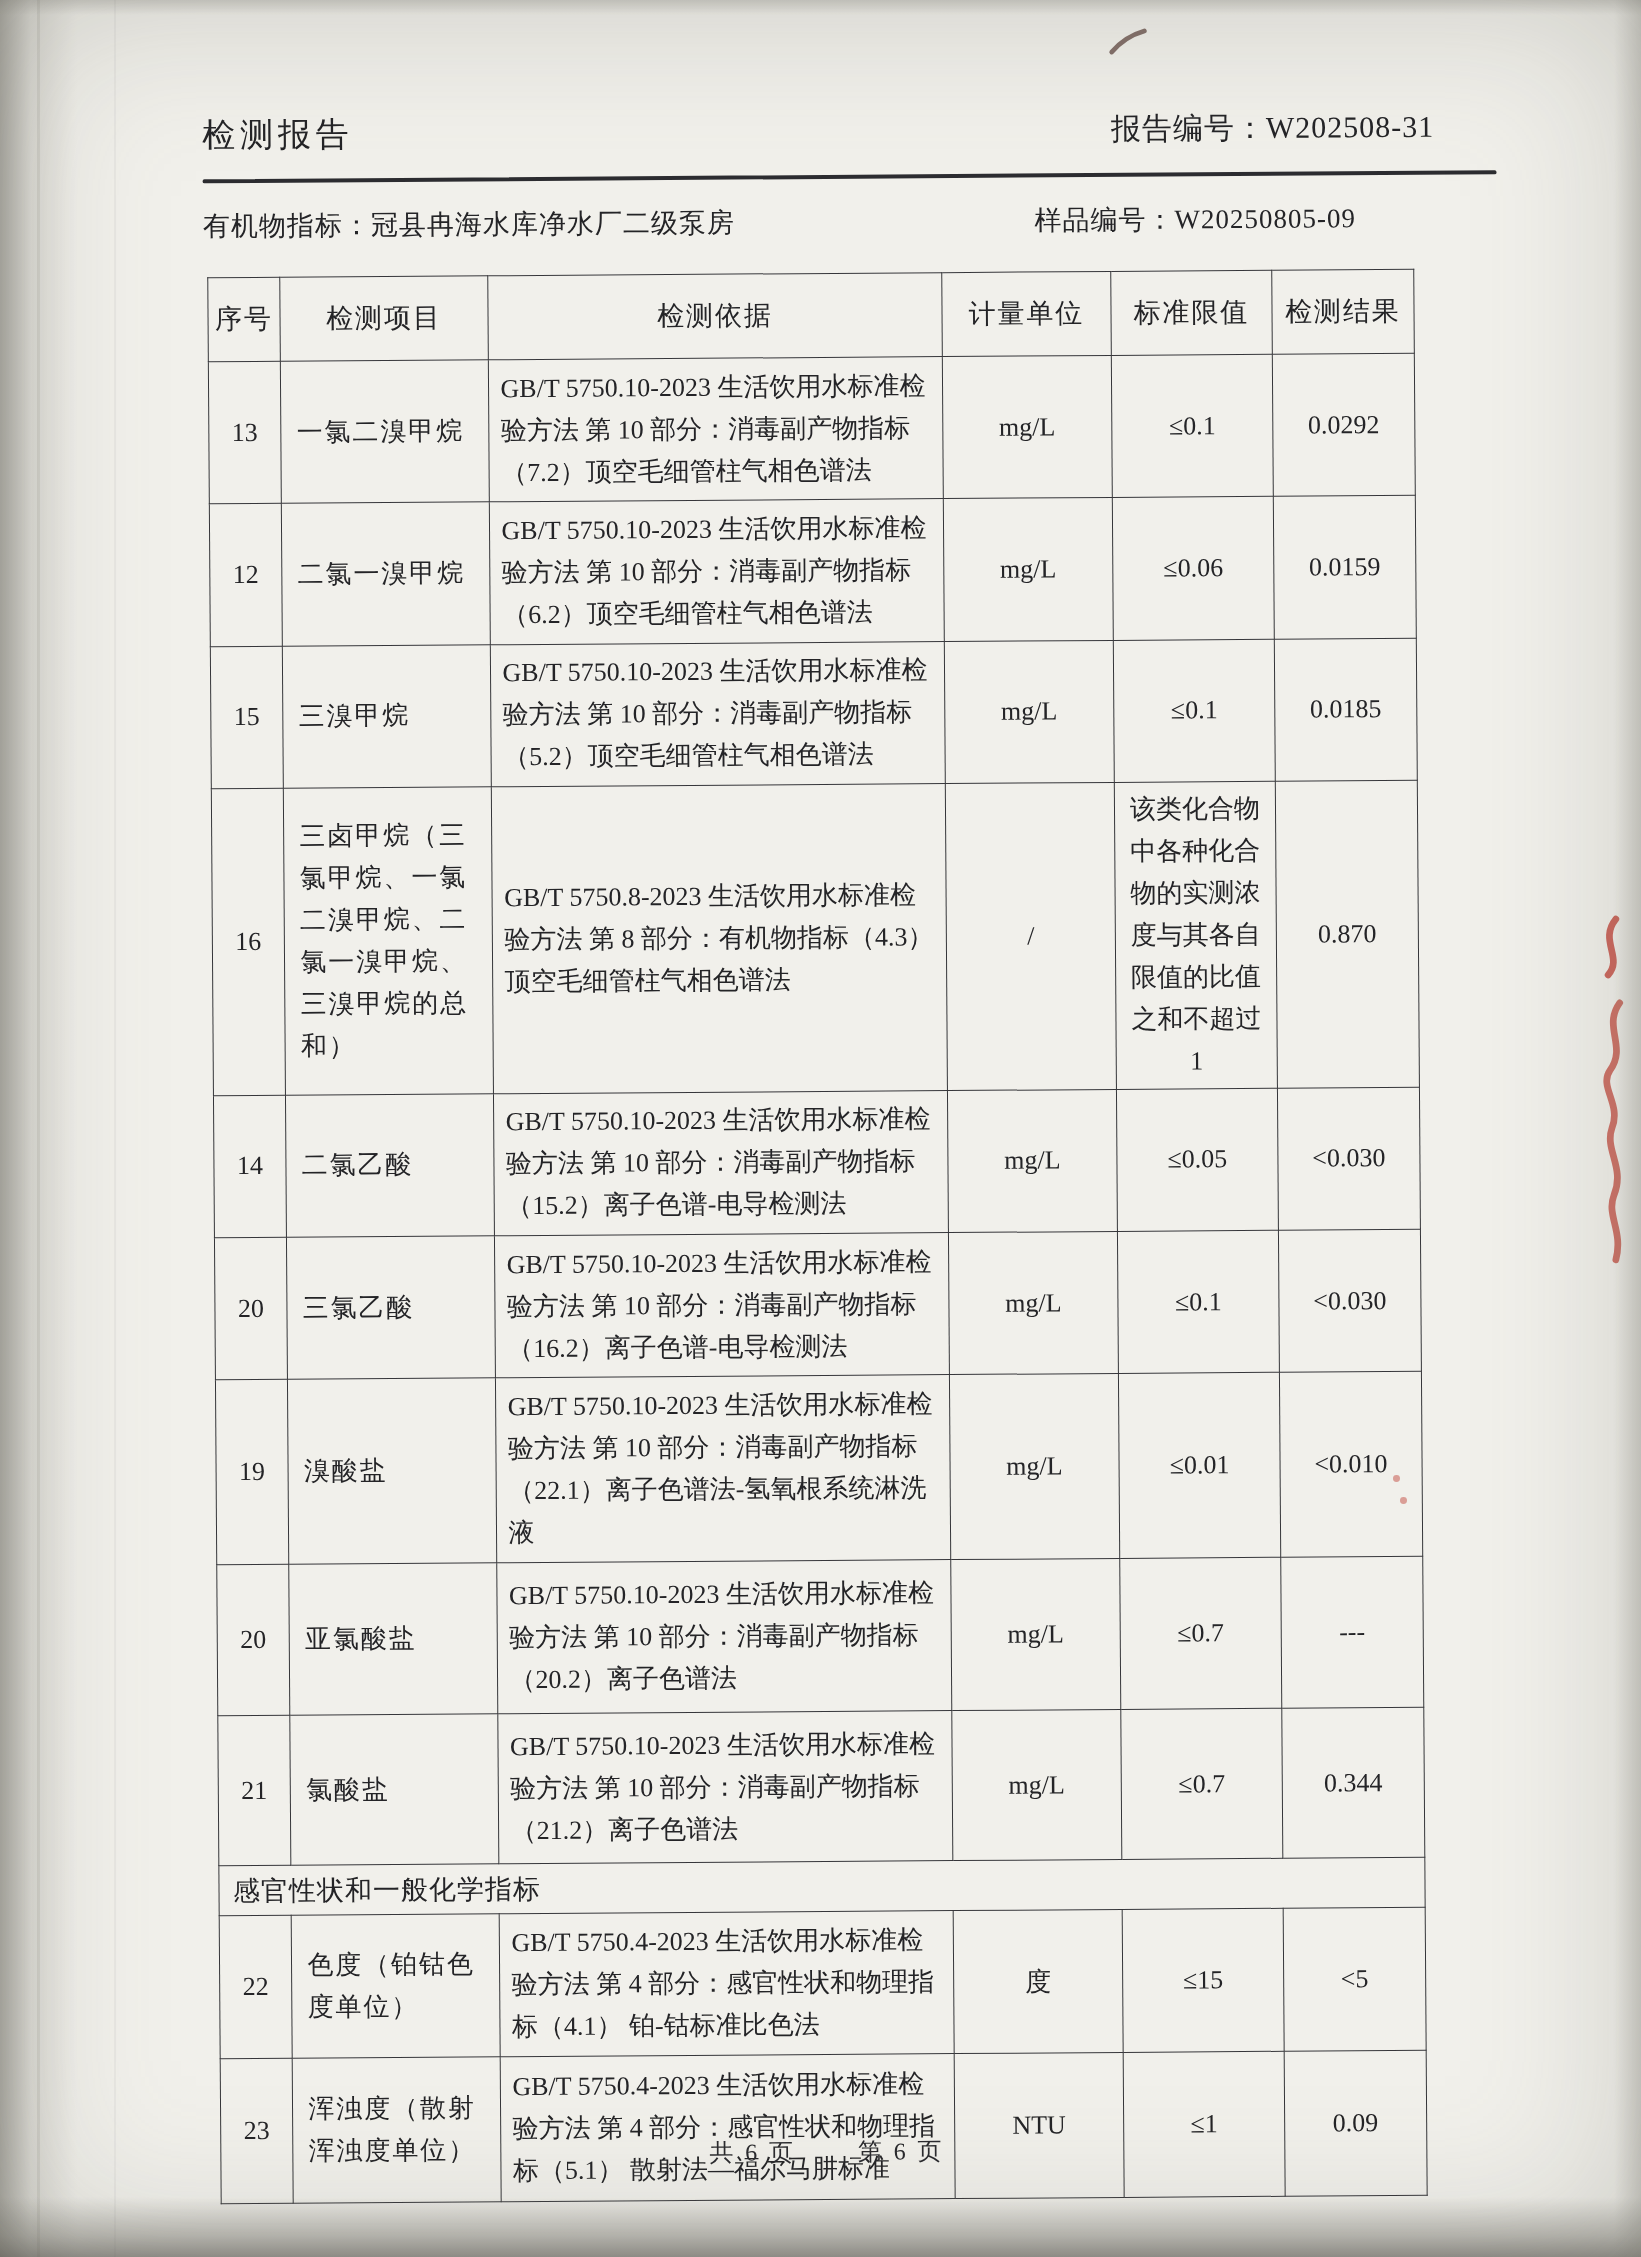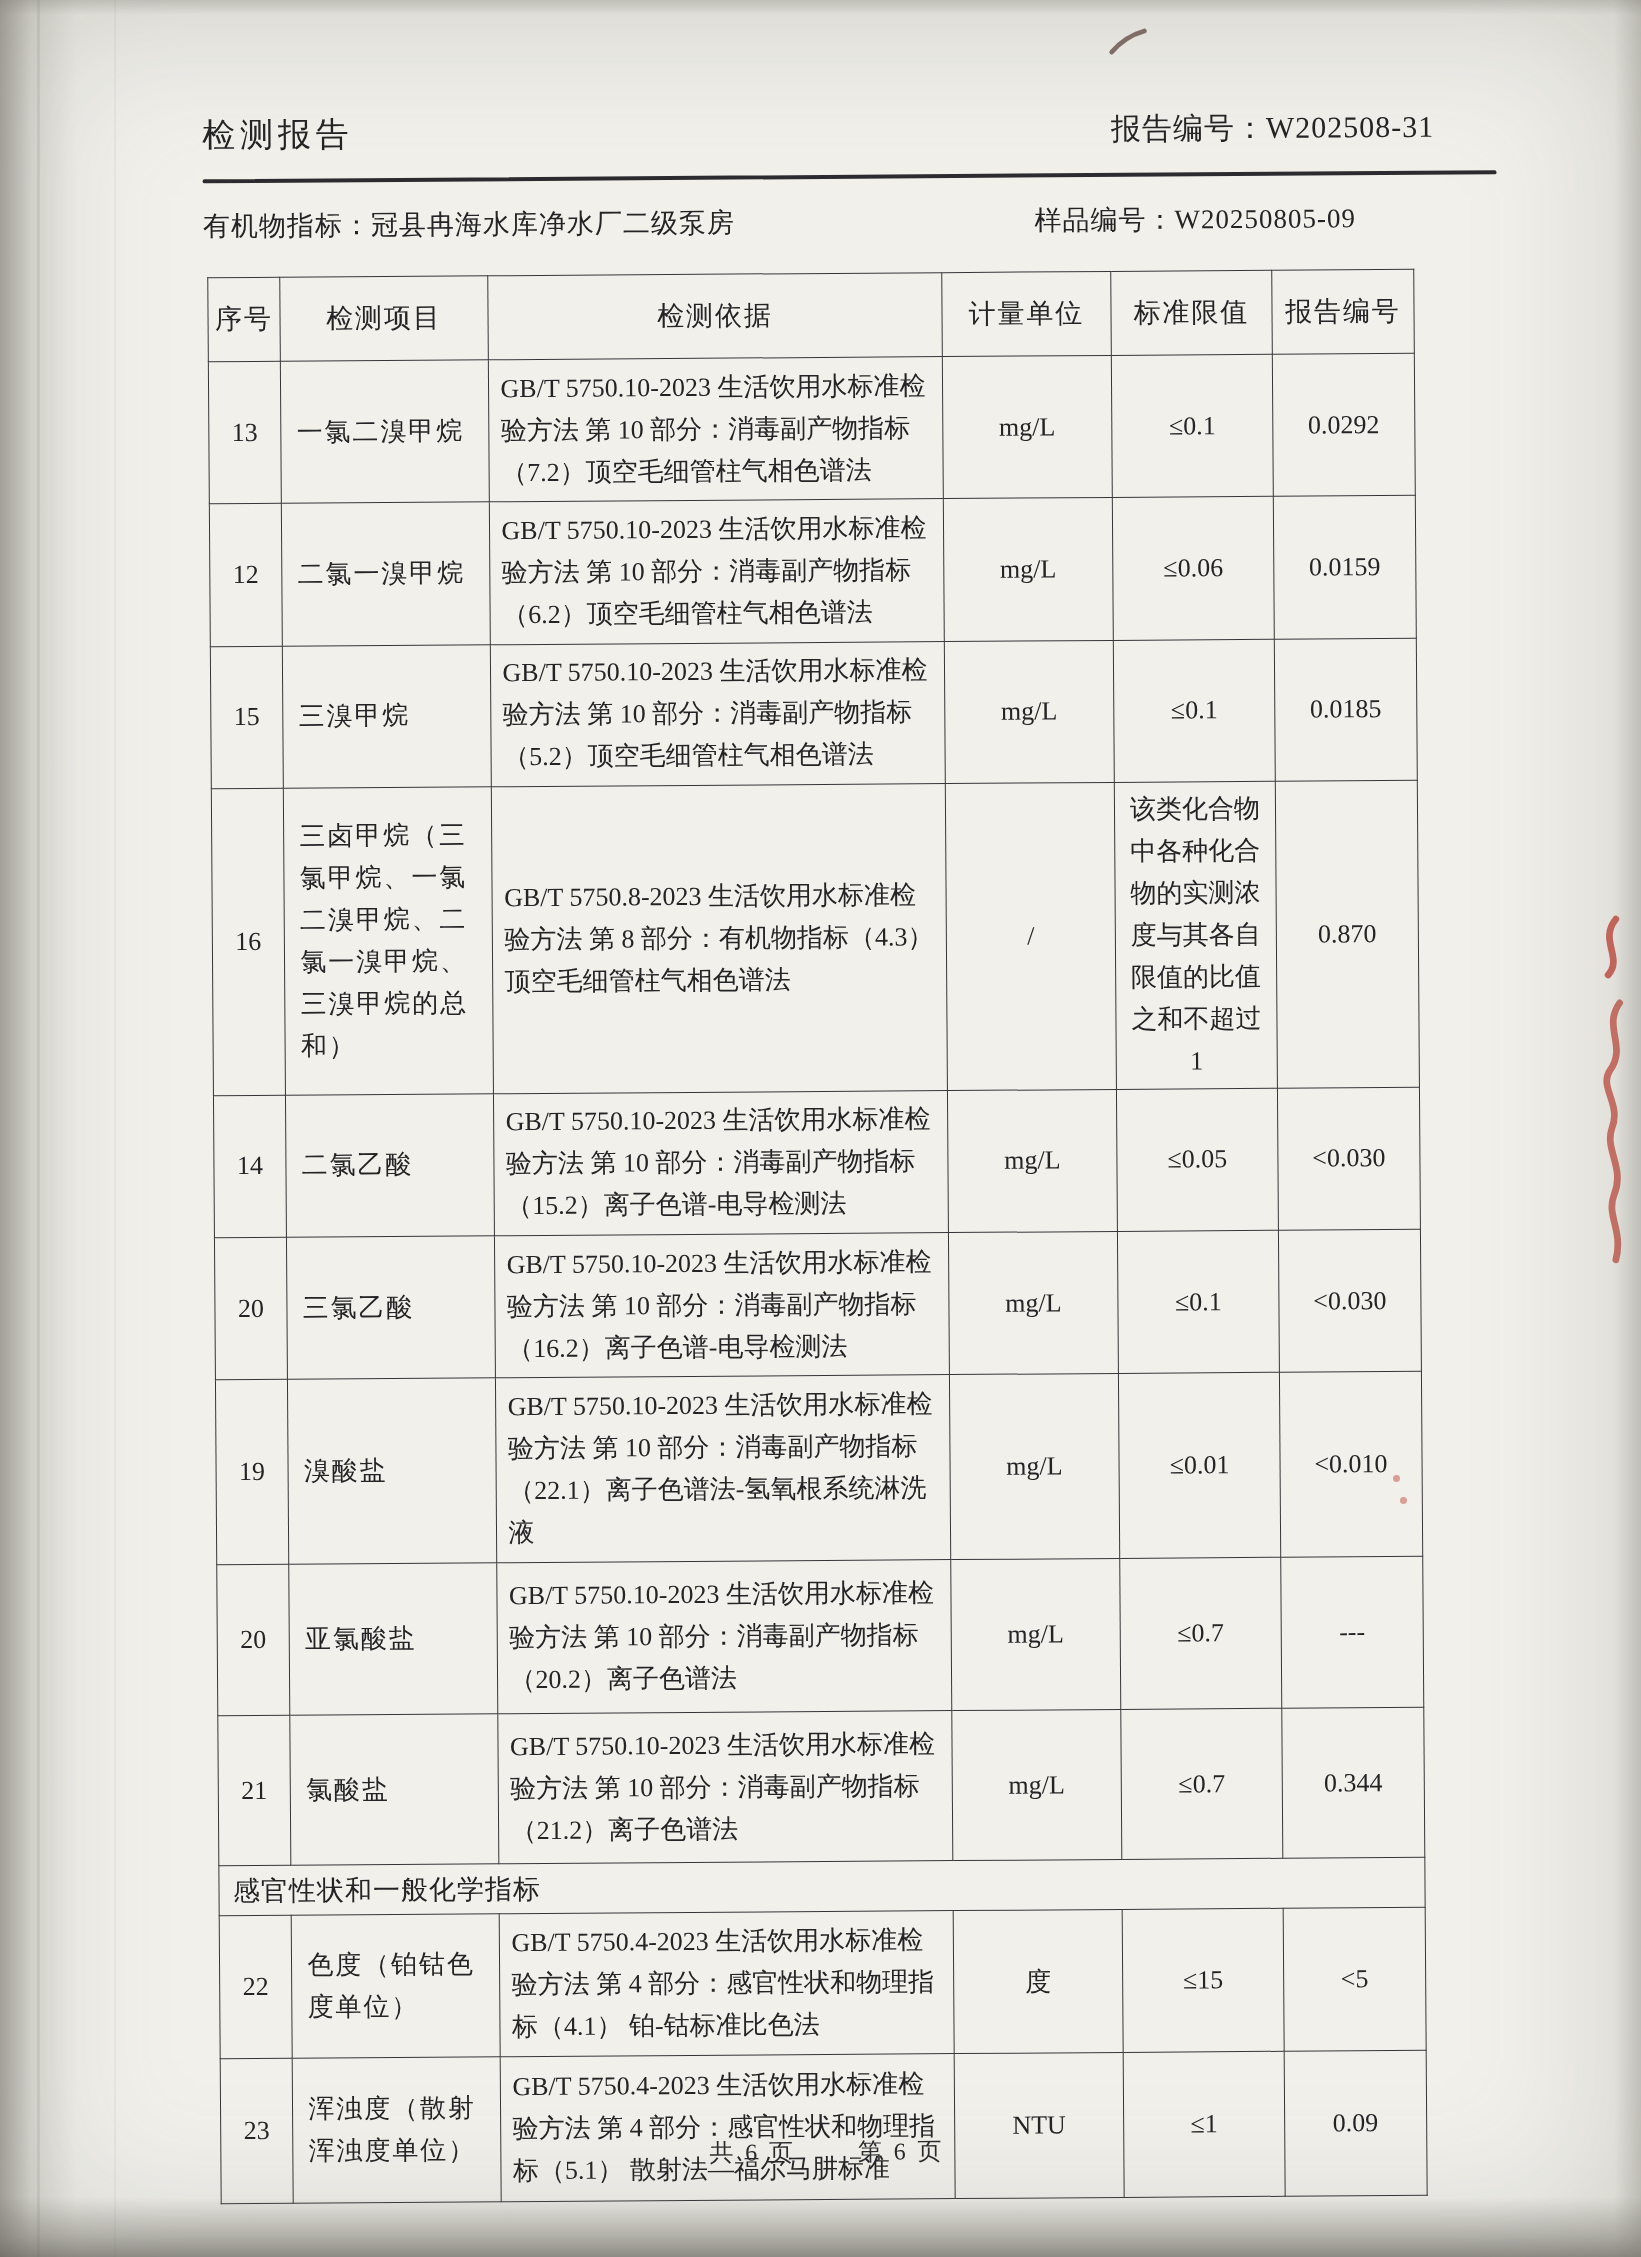--- a/index.html
+++ b/index.html
@@ -85,21 +85,21 @@
             <col class="w-limit">
             <col class="w-result">
         </colgroup>
         <thead>
           <tr class="h87">
             <th>序号</th>
             <th>检测项目</th>
             <th>检测依据</th>
             <th>计量单位</th>
             <th>标准限值</th>
-            <th>报告编号</th>
+            <th>检测结果</th>
           </tr>
         </thead>
         <tbody>
           <tr class="h130">
             <td class="c-no">13</td>
             <td class="c-item">一氯二溴甲烷</td>
             <td class="c-basis">GB/T 5750.10-2023 生活饮用水标准检验方法 第 10 部分：消毒副产物指标（7.2）顶空毛细管柱气相色谱法</td>
             <td class="c-unit">mg/L</td>
             <td class="c-limit">≤0.1</td>
             <td class="c-result">0.0292</td>

